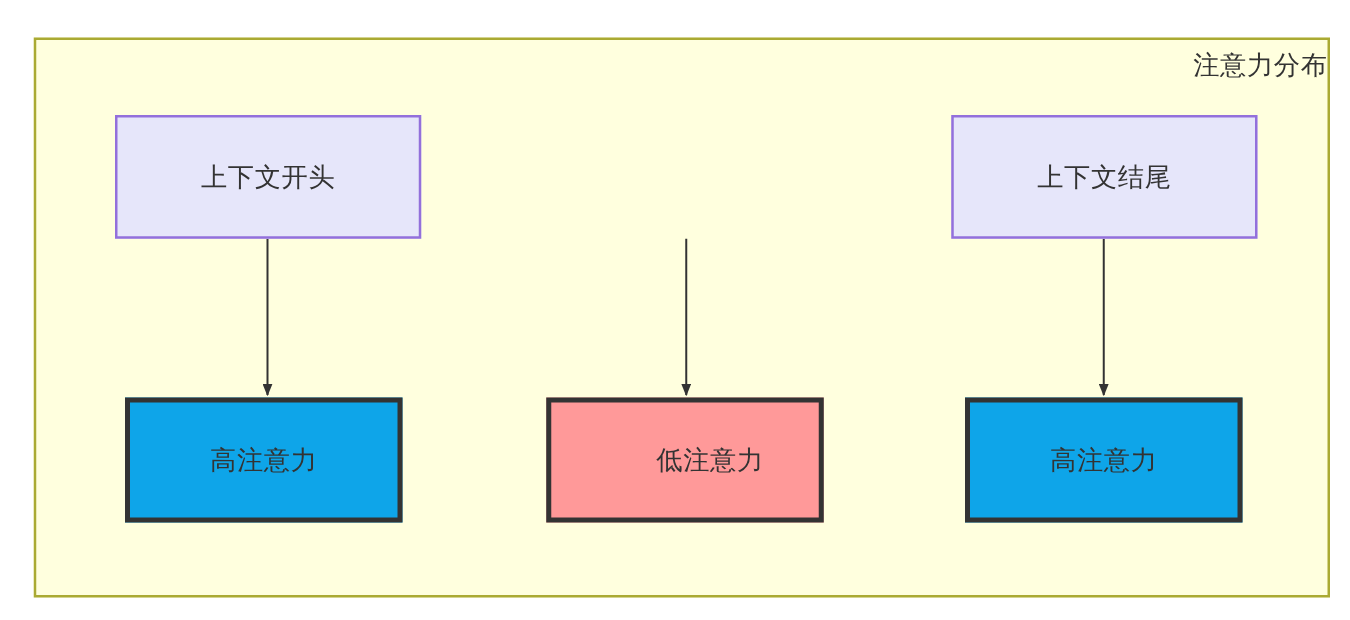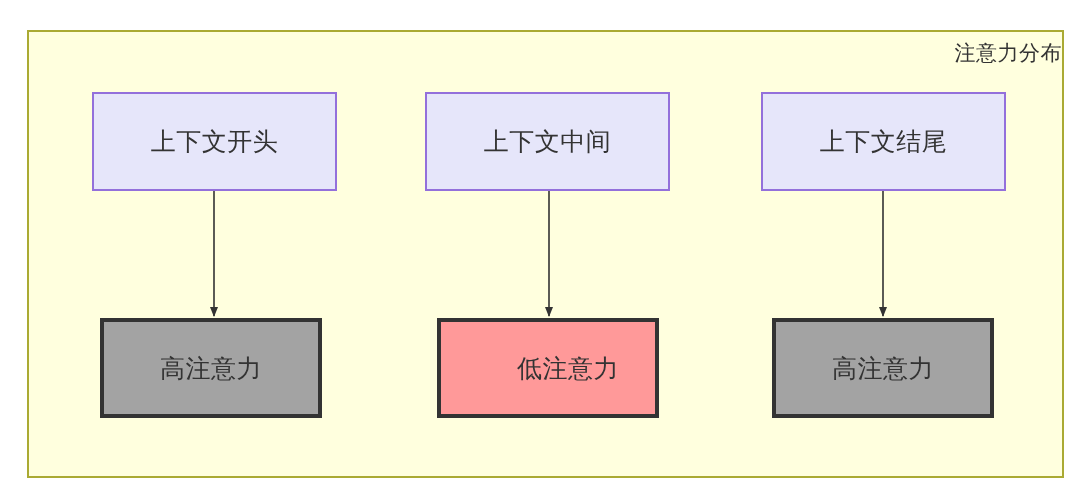--- a/index.html
+++ b/index.html
@@ -47,42 +47,42 @@
     white-space: nowrap;
   }
 
   
   .node {
     position: absolute;
     box-sizing: border-box;
     display: flex;
     align-items: center;
     justify-content: center;
-    font-size: 25px;
+    font-size: 21px;
     color: #333333;
     letter-spacing: 0.5px;
     white-space: nowrap;
   }
 
   .node.context {
     background: #e6e6fa;
     border: 2px solid #9370db;
     width: 245px;
     height: 99px;
     top: 92px;
   }
 
   .node.attention {
     border: 4px solid #333333;
     width: 222px;
     height: 100px;
     top: 318px;
   }
 
-  .node.attention.high { background: #a3a3a3; }
+  .node.attention.high { background: #0ea5e9; }
   .node.attention.low  { background: #ff9999; padding-left: 40px; }
 
   
   .col-a.context    { left: 92px; }
   .col-b.context    { left: 425px; }
   .col-c.context    { left: 761px; }
 
   .col-a.attention  { left: 100px; }
   .col-b.attention  { left: 437px; }
   .col-c.attention  { left: 772px; }
@@ -114,23 +114,20 @@
     </defs>
     <line x1="214" y1="191" x2="214" y2="316" stroke="#333333" stroke-width="1.6" marker-end="url(#arrowhead)"></line>
     <line x1="549" y1="191" x2="549" y2="316" stroke="#333333" stroke-width="1.6" marker-end="url(#arrowhead)"></line>
     <line x1="883" y1="191" x2="883" y2="316" stroke="#333333" stroke-width="1.6" marker-end="url(#arrowhead)"></line>
   </svg>
 
   <div class="node context col-a">
     <span>上下文开头</span>
   </div>
 
-  <div class="node context col-b">
-    <span>上下文中间</span>
-  </div>
 
   <div class="node context col-c">
     <span>上下文结尾</span>
   </div>
 
   <div class="node attention high col-a">
     <span>高注意力</span>
   </div>
 
   <div class="node attention low col-b">

